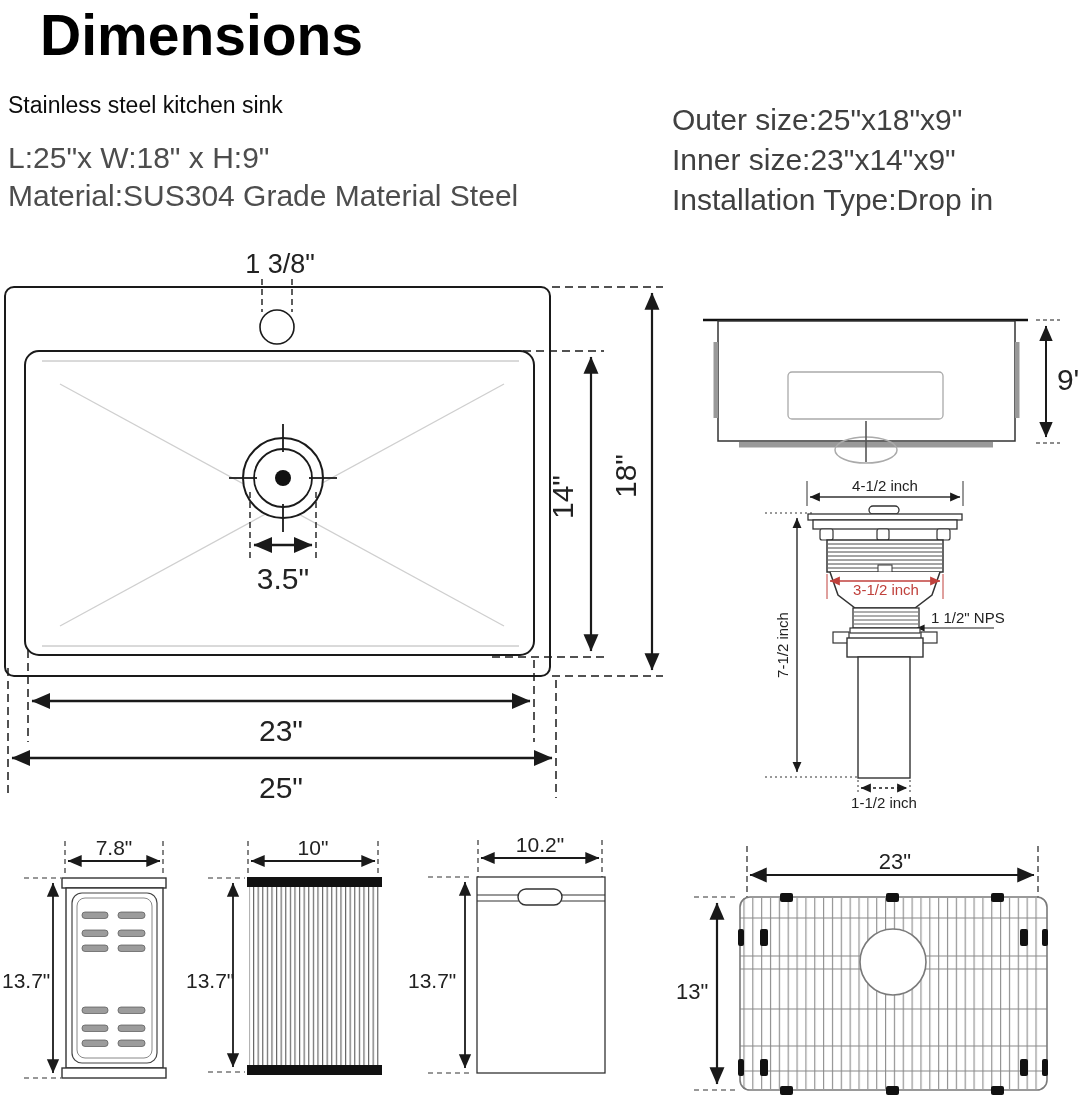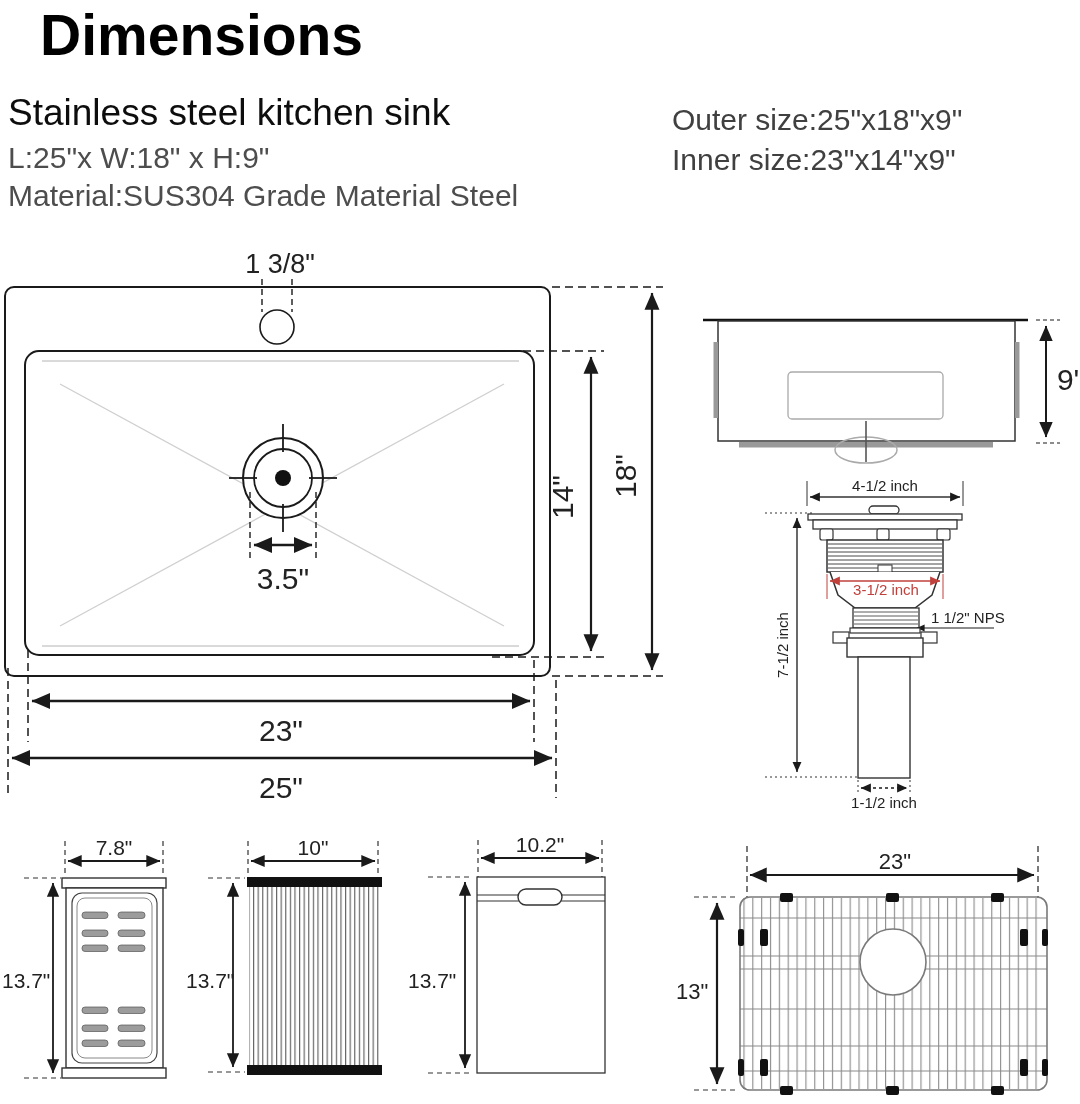--- a/index.html
+++ b/index.html
@@ -1,20 +1,20 @@
 <!DOCTYPE html>
 <html><head>
 <meta charset="utf-8">
 <style>
   html,body{margin:0;padding:0;background:#fff;}
   body{width:1080px;height:1104px;position:relative;overflow:hidden;
        font-family:"Liberation Sans",sans-serif;color:#111;}
   .abs{position:absolute;white-space:nowrap;}
   .title{left:8px;top:2px;font-size:57px;font-weight:bold;color:#000;margin-left:32px;}
-  .product{left:8px;top:92px;font-size:37px;color:#0d0d0d;}
+  .product{left:8px;top:92px;font-size:23px;color:#0d0d0d;}
   .spec{left:8px;font-size:30px;color:#4d4d4d;}
   .spec.l1{top:141px;} .spec.l2{top:179px;}
   .rightcol{left:672px;top:100px;font-size:30px;color:#404040;line-height:40px;}
   svg{position:absolute;left:0;top:0;}
   svg text{font-family:"Liberation Sans",sans-serif;fill:#222;}
   .t-big{font-size:30px;}
   .t-med{font-size:27px;}
   .t-acc{font-size:21px;}
   .t-grid{font-size:22px;}
   .t-xs{font-size:15px;}
@@ -23,20 +23,21 @@
 </head>
 <body>
 
 <div class="abs title">Dimensions</div>
 <div class="abs product">Stainless steel kitchen sink</div>
 <div class="abs spec l1">L:25"x W:18" x H:9"</div>
 <div class="abs spec l2">Material:SUS304 Grade Material Steel</div>
 <div class="abs rightcol">
   <div>Outer size:25"x18"x9"</div>
   <div>Inner size:23"x14"x9"</div>
+  <div>Installation Type:Drop in</div>
 </div>
 
 <svg width="1080" height="1104" viewBox="0 0 1080 1104">
   <defs>
     <marker id="ah" markerWidth="9" markerHeight="9" refX="7.6" refY="4" orient="auto-start-reverse" markerUnits="strokeWidth">
       <path d="M0,0.6 L7.8,4 L0,7.4 z" fill="#1a1a1a"></path>
     </marker>
     <marker id="ahr" markerWidth="9" markerHeight="9" refX="7.6" refY="4" orient="auto-start-reverse" markerUnits="strokeWidth">
       <path d="M0,0.6 L7.8,4 L0,7.4 z" fill="#c0413c"></path>
     </marker>

